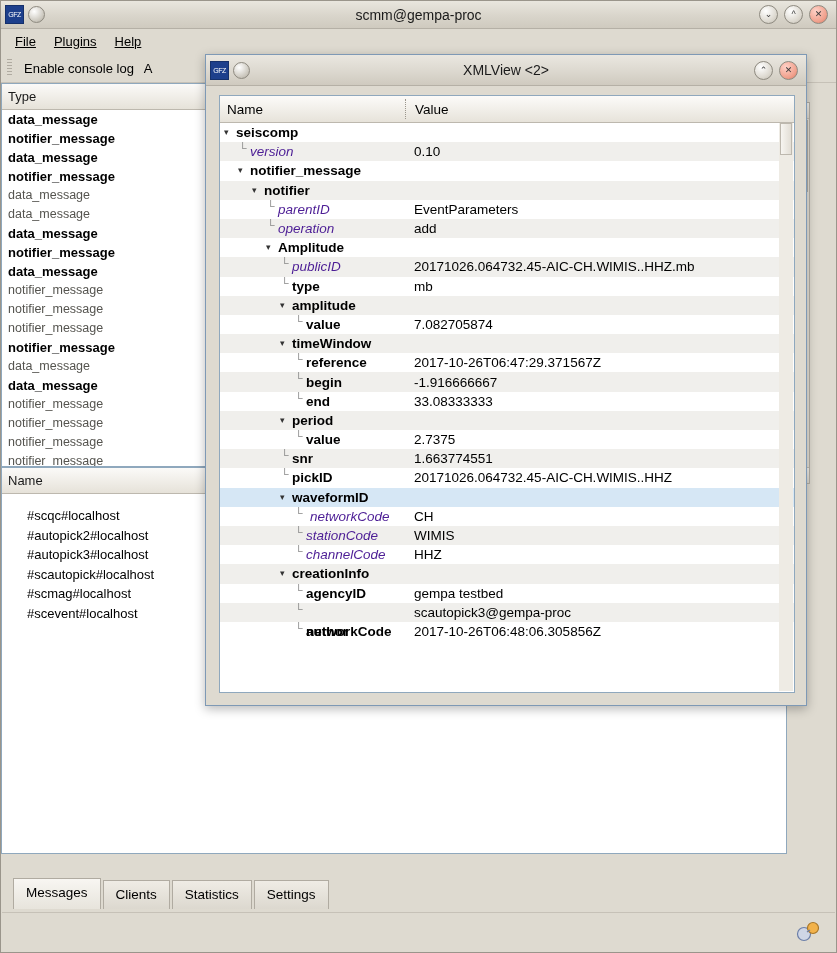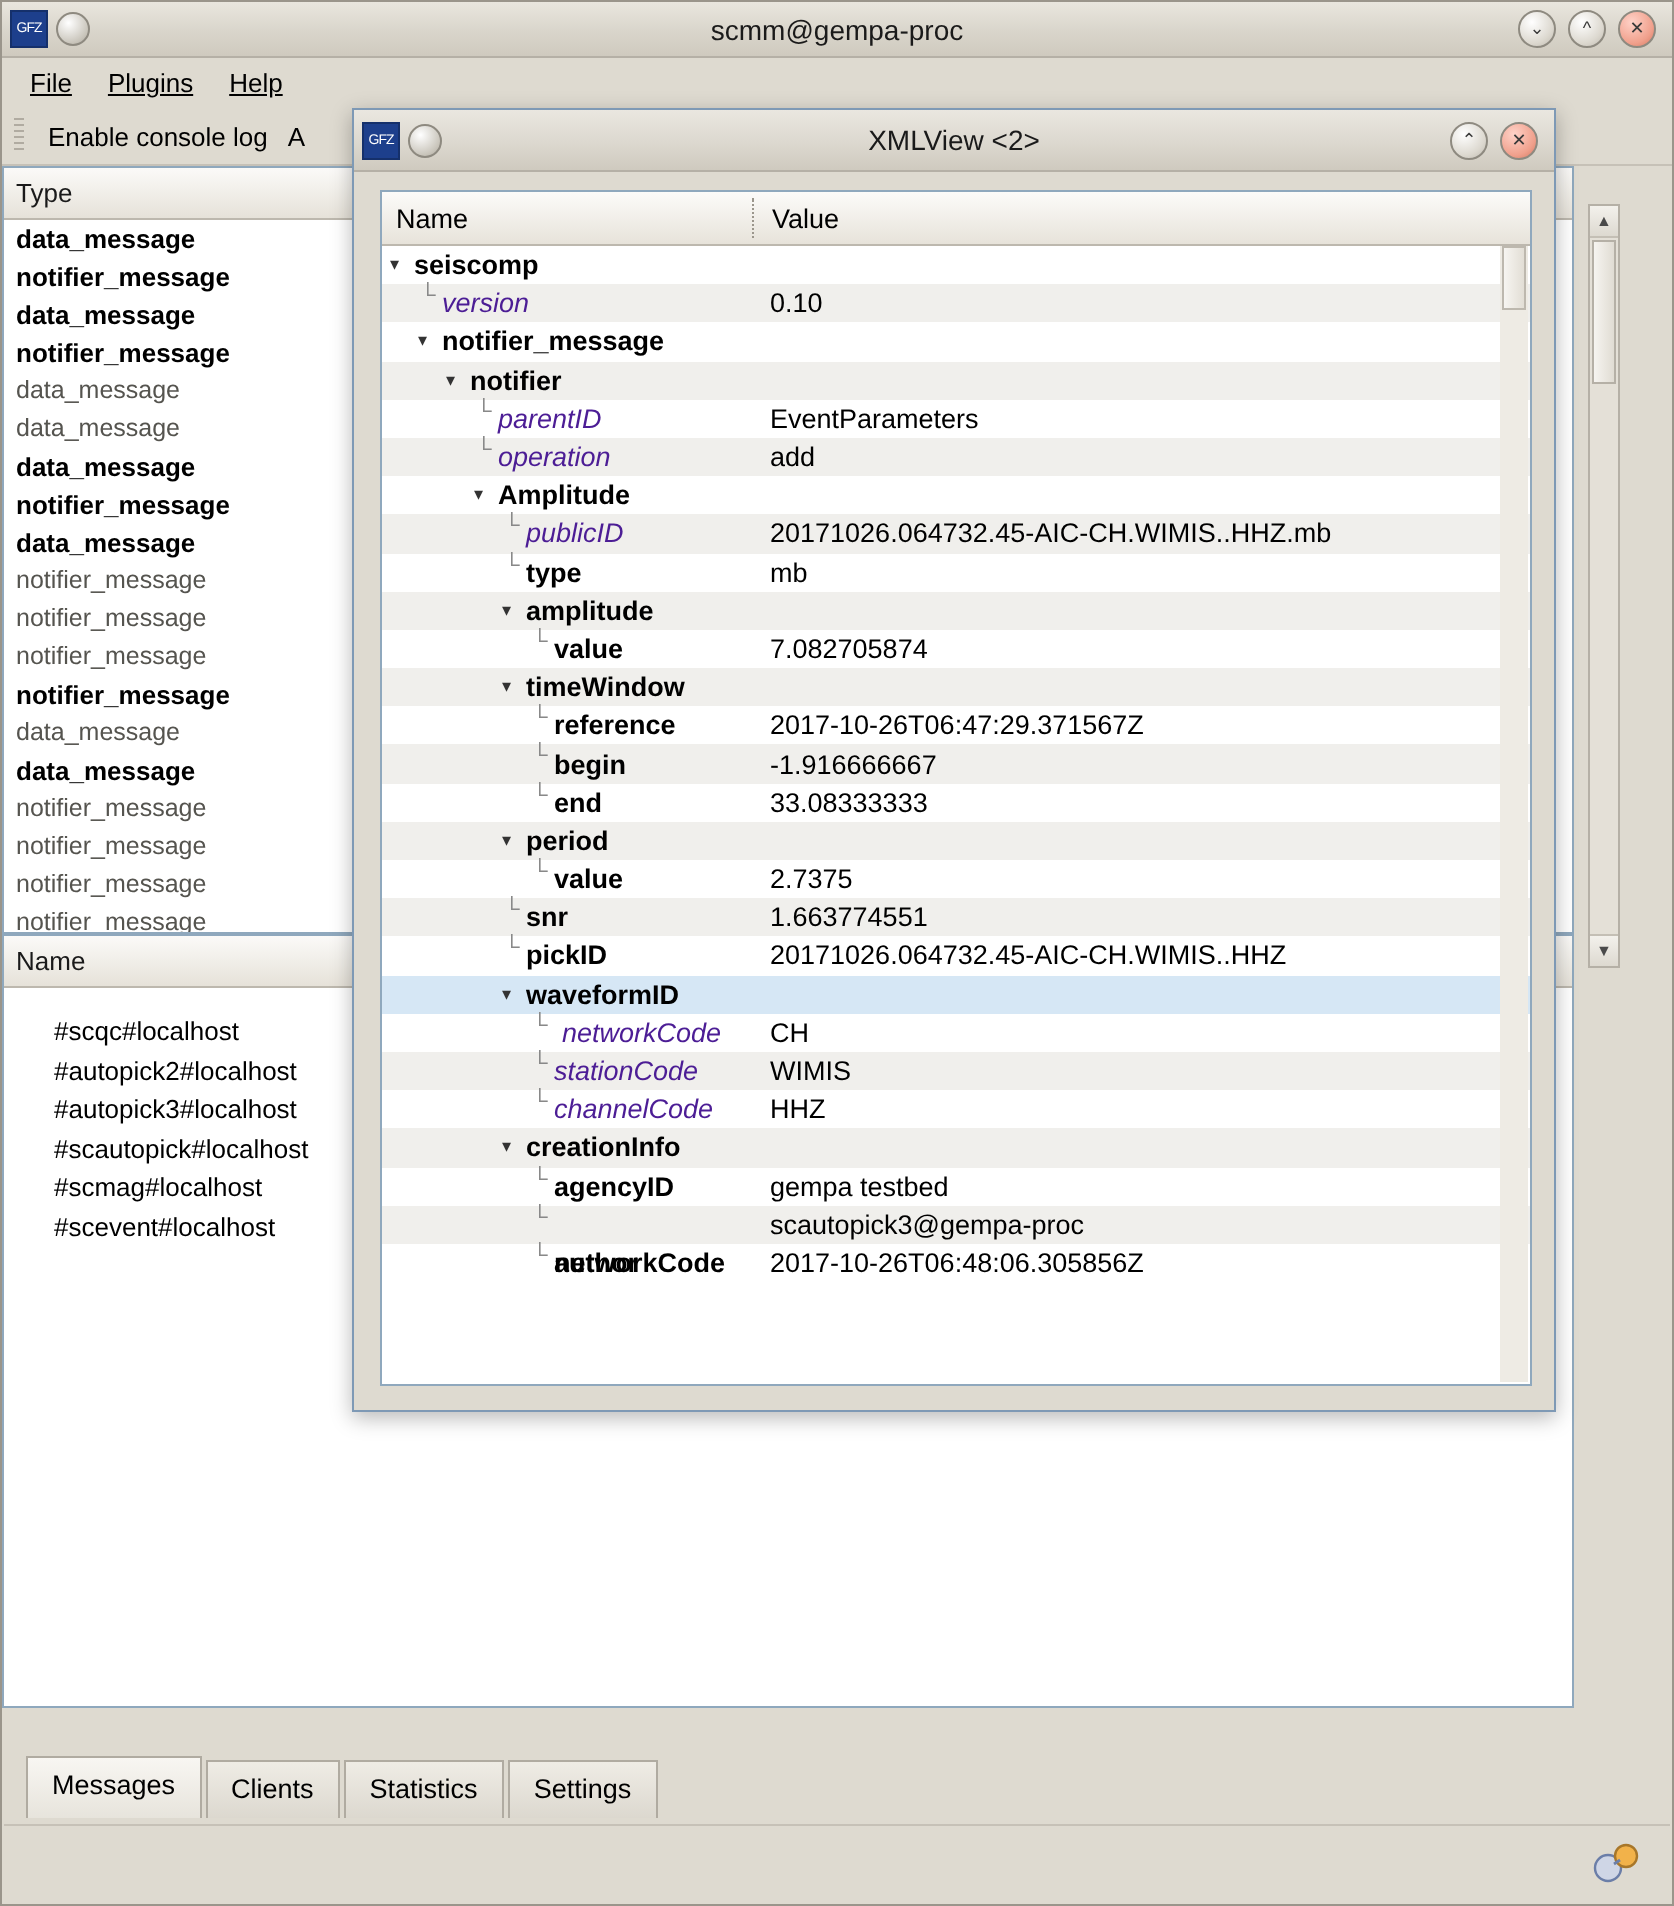--- a/index.html
+++ b/index.html
@@ -228,21 +228,21 @@
   }
   .status-icon {
     position: absolute;
     right: 14px; top: 6px;
     width: 26px; height: 26px;
   }
 
   
   #xmlview-window {
     position: absolute;
-    left: 176px; top: 54px;
+    left: 205px; top: 54px;
     width: 602px; height: 652px;
     background: #dedad0;
     border: 1px solid #7e99b5;
     box-shadow: 0 3px 10px rgba(0,0,0,0.28);
     box-sizing: border-box;
   }
   #xmlview-window .titlebar {
     height: 30px;
     background: linear-gradient(180deg, #eae7e0 0%, #dcd8cf 55%, #cfcabf 100%);
   }

